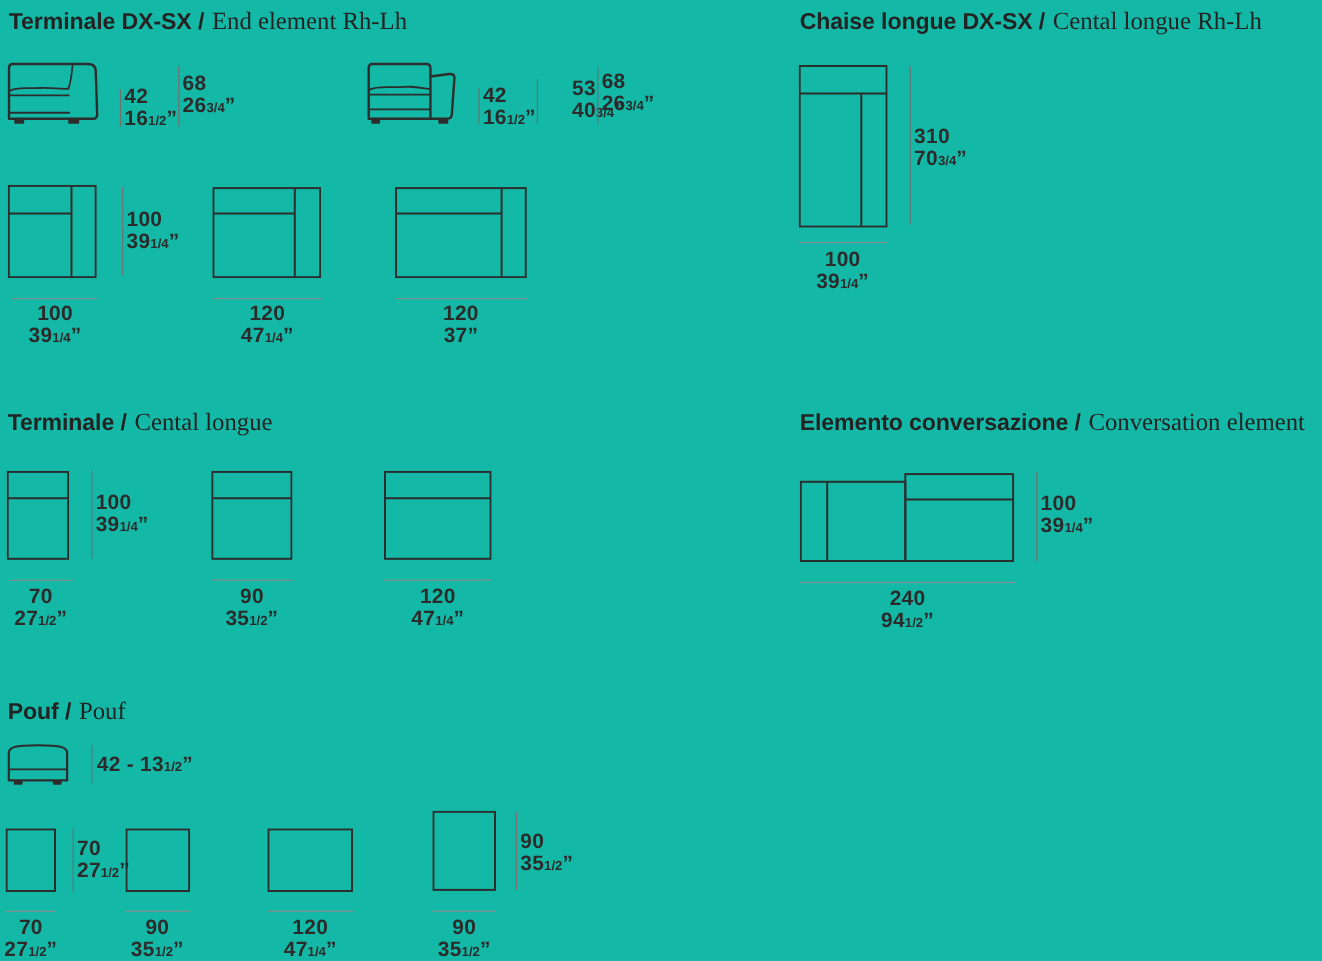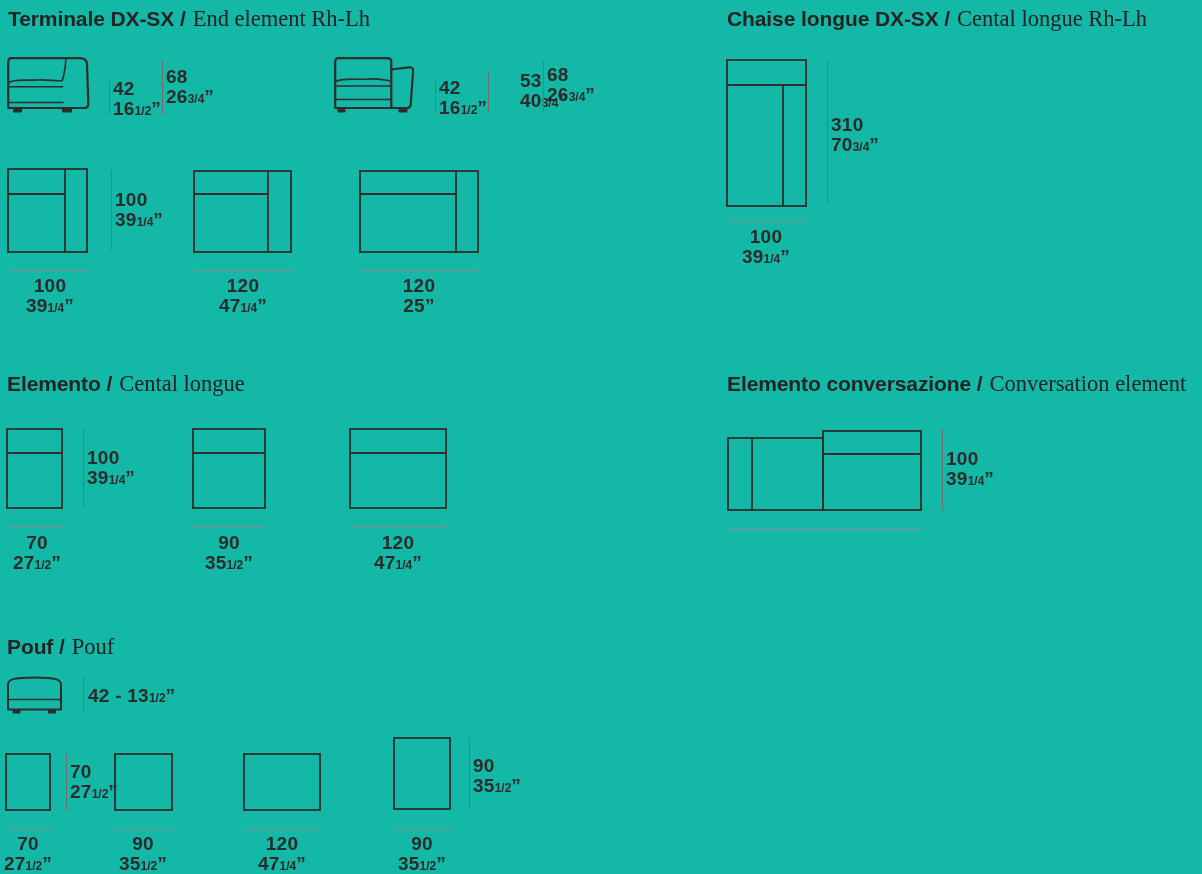--- a/index.html
+++ b/index.html
@@ -111,21 +111,21 @@
     <div><span>39</span><span class="fr">1/4</span><span>”</span></div>
   </div>
   <div class="ul" style="left:193px;top:271px;width:100px;"></div>
   <div class="dlab wlab" style="left:183px;top:276px;">
     <div>120</div>
     <div><span>47</span><span class="fr">1/4</span><span>”</span></div>
   </div>
   <div class="ul" style="left:359px;top:271px;width:120px;"></div>
   <div class="dlab wlab" style="left:359px;top:276px;">
     <div>120</div>
-    <div><span>25</span><span class="fr"></span><span>”</span></div>
+    <div><span>37</span><span class="fr"></span><span>”</span></div>
   </div>
 
   <div class="title" style="left:727px;top:6px;"><span>Chaise longue DX-SX /</span><span class="sub">Cental longue Rh-Lh</span></div>
 
   <svg class="dw" style="left:726px;top:59px;" width="81" height="148" viewBox="0 0 81 148">
     <g fill="none" stroke="#2d2d2d" stroke-width="1.8">
       <rect x="1" y="1" width="79" height="146"></rect>
       <line x1="1" y1="26" x2="80" y2="26"></line>
       <line x1="57" y1="26" x2="57" y2="147"></line>
     </g>
@@ -134,21 +134,21 @@
   <div class="dlab" style="left:831px;top:115px;">
     <div>310</div>
     <div><span>70</span><span class="fr">3/4</span><span>”</span></div>
   </div>
   <div class="ul" style="left:726px;top:220px;width:81px;"></div>
   <div class="dlab wlab" style="left:706px;top:227px;">
     <div>100</div>
     <div><span>39</span><span class="fr">1/4</span><span>”</span></div>
   </div>
 
-  <div class="title" style="left:7px;top:371px;"><span>Elemento /</span><span class="sub">Cental longue</span></div>
+  <div class="title" style="left:7px;top:371px;"><span>Terminale /</span><span class="sub">Cental longue</span></div>
 
   <svg class="dw" style="left:6px;top:428px;" width="57" height="81" viewBox="0 0 57 81">
     <g fill="none" stroke="#2d2d2d" stroke-width="1.8">
       <rect x="1" y="1" width="55" height="79"></rect>
       <line x1="1" y1="25" x2="56" y2="25"></line>
     </g>
   </svg>
   <div class="vt" style="left:83px;top:428px;height:80px;"></div>
   <div class="dlab" style="left:87px;top:448px;">
     <div>100</div>
@@ -194,20 +194,24 @@
       <line x1="25" y1="8" x2="25" y2="80"></line>
       <line x1="96" y1="24" x2="194" y2="24"></line>
     </g>
   </svg>
   <div class="vt" style="left:942px;top:429px;height:81px;"></div>
   <div class="dlab" style="left:946px;top:449px;">
     <div>100</div>
     <div><span>39</span><span class="fr">1/4</span><span>”</span></div>
   </div>
   <div class="ul" style="left:727px;top:529px;width:196px;"></div>
+  <div class="dlab wlab" style="left:765px;top:535px;">
+    <div>240</div>
+    <div><span>94</span><span class="fr">1/2</span><span>”</span></div>
+  </div>
 
   <div class="title" style="left:7px;top:634px;"><span>Pouf /</span><span class="sub">Pouf</span></div>
 
   <svg class="dw" style="left:6px;top:675px;" width="57" height="40" viewBox="0 0 57 40">
     <g fill="none" stroke="#2d2d2d" stroke-width="2" stroke-linejoin="round" stroke-linecap="round">
       <path d="M2,34.5 L2,9.5 C2,4.5 7,2.5 28.5,2.5 C50,2.5 55,4.5 55,9.5 L55,34.5 Z"></path>
       <path d="M2,24.5 L55,24.5" stroke-width="1.6"></path>
     </g>
     <rect x="6.5" y="34.5" width="8" height="4" rx="1" fill="#2d2d2d"></rect>
     <rect x="42" y="34.5" width="8" height="4" rx="1" fill="#2d2d2d"></rect>

